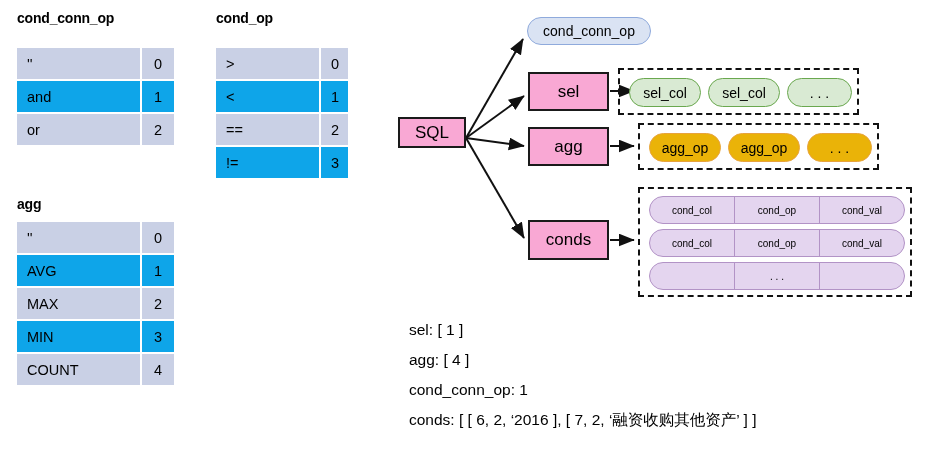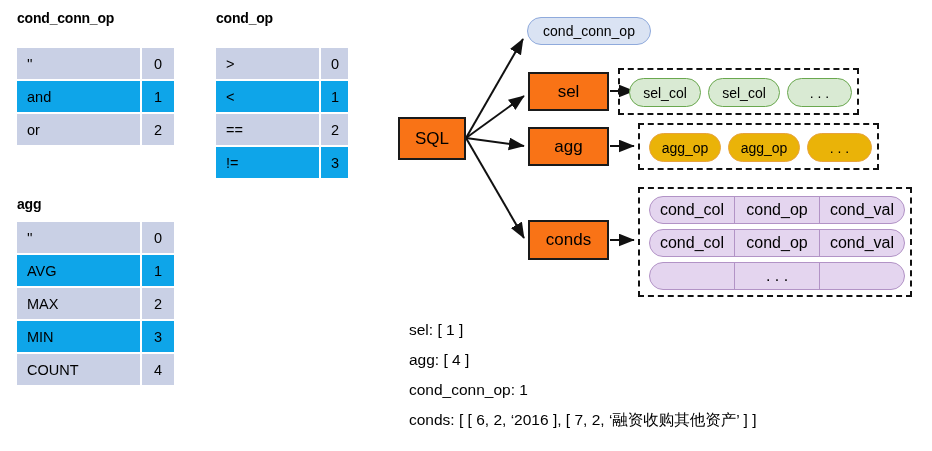--- a/index.html
+++ b/index.html
@@ -40,21 +40,21 @@
   .lookup-table tr:last-child td { border-bottom: none; }
   .lookup-table td:last-child { border-right: none; }
   .row-dark td { background: #c9d0e5; }
   .row-light td { background: #0ea5e9; }
   .cell-key { text-align: left; }
   .cell-val { text-align: center; }
 
   
   .node-box {
     border: 2px solid #1a1a1a;
-    background: #f97316;
+    background: #f9a8d4;
     display: flex;
     align-items: center;
     justify-content: center;
     font-size: 17px;
     box-sizing: border-box;
   }
   .pill {
     border-radius: 999px;
     display: flex;
     align-items: center;
@@ -85,21 +85,21 @@
     border-radius: 999px;
     display: flex;
     box-sizing: border-box;
     overflow: hidden;
   }
   .cond-cell {
     flex: 1 1 0;
     display: flex;
     align-items: center;
     justify-content: center;
-    font-size: 16px;
+    font-size: 10px;
     border-right: 1.4px solid #b293c6;
     box-sizing: border-box;
   }
   .cond-cell:last-child { border-right: none; }
 
   
   .caption-line {
     font-size: 15.5px;
     white-space: nowrap;
     line-height: 1;
@@ -190,21 +190,21 @@
     <line x1="466" y1="138" x2="523" y2="39"></line>
     <line x1="466" y1="138" x2="524" y2="96"></line>
     <line x1="466" y1="138" x2="524" y2="146"></line>
     <line x1="466" y1="138" x2="524" y2="238"></line>
     <line x1="610" y1="91" x2="634" y2="91"></line>
     <line x1="610" y1="146" x2="634" y2="146"></line>
     <line x1="610" y1="240" x2="634" y2="240"></line>
   </g>
 </svg>
 
-<div class="abs node-box" style="left:398px; top:117px; width:68px; height:43px;">SQL</div>
+<div class="abs node-box" style="left:398px; top:117px; width:68px; height:31px;">SQL</div>
 
 <div class="abs pill pill-blue" style="left:527px; top:17px; width:124px; height:28px;">cond_conn_op</div>
 
 <div class="abs node-box" style="left:528px; top:72px; width:81px; height:39px;">sel</div>
 
 <div class="abs node-box" style="left:528px; top:127px; width:81px; height:39px;">agg</div>
 
 <div class="abs node-box" style="left:528px; top:220px; width:81px; height:40px;">conds</div>
 
 <div class="abs dashbox" style="left:618px; top:68px; width:241px; height:47px;text-align:right;">

